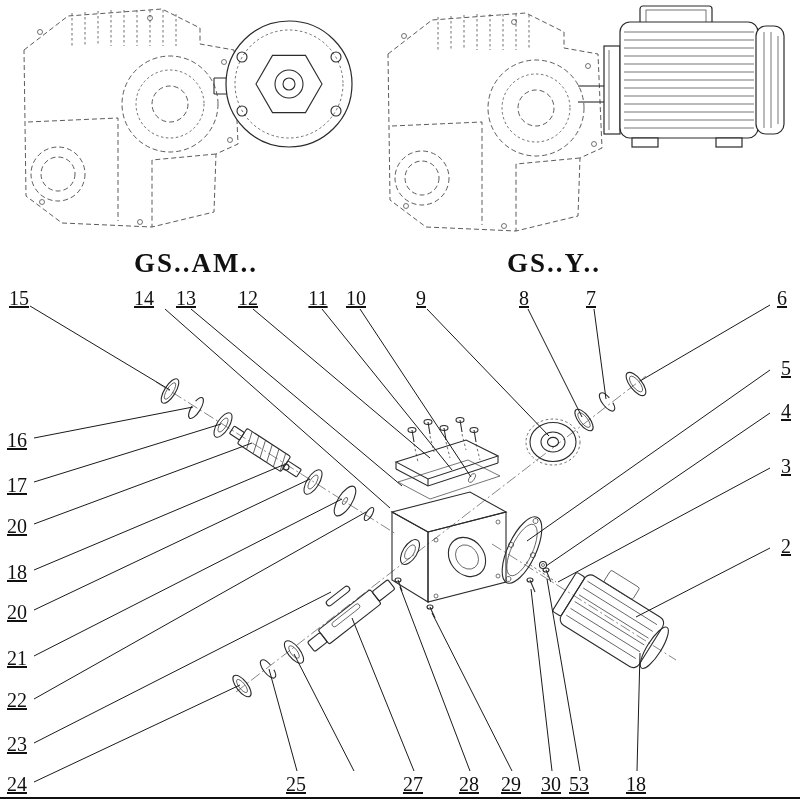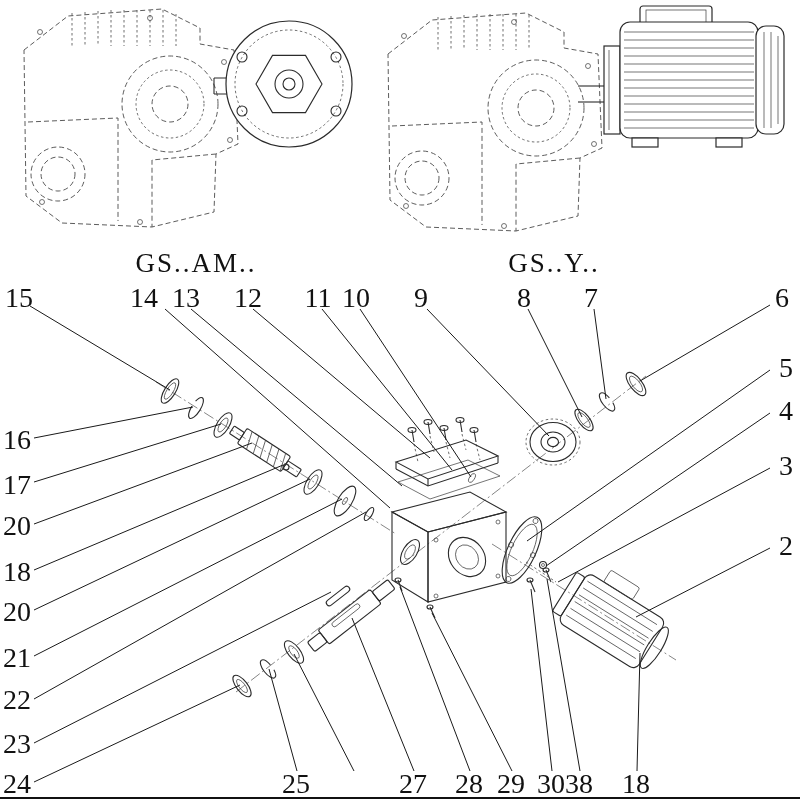--- a/index.html
+++ b/index.html
@@ -6,23 +6,23 @@
   .canvas{position:relative;width:800px;height:800px;background:#fff;overflow:hidden;
           font-family:"Liberation Serif", serif;color:#111;}
   svg.art{position:absolute;left:0;top:0;}
   .ln{stroke:#2b2b2b;fill:none;stroke-width:1.1;}
   .lnthin{stroke:#3a3a3a;fill:none;stroke-width:0.7;}
   .dash{stroke:#4a4a4a;fill:none;stroke-width:0.9;stroke-dasharray:5 3;}
   .dash2{stroke:#4a4a4a;fill:none;stroke-width:0.8;stroke-dasharray:2.5 2.5;}
   .cl{stroke:#666;fill:none;stroke-width:0.8;stroke-dasharray:11 3 2 3;}
   .solidwhite{fill:#ffffff;stroke:#2b2b2b;stroke-width:1.2;}
   .leader{stroke:#1a1a1a;stroke-width:1;}
-  .assembly-label{position:absolute;transform:translate(-50%,-50%);font-weight:normal;
+  .assembly-label{position:absolute;transform:translate(-50%,-50%);font-weight:bold;
                   font-size:27px;letter-spacing:2px;}
-  .callout{position:absolute;transform:translate(-50%,-50%);font-size:28px;line-height:1;}
+  .callout{position:absolute;transform:translate(-50%,-50%);font-size:20px;line-height:1;text-decoration:underline;}
   .bottom-rule{position:absolute;left:0;bottom:1px;width:800px;height:2px;background:#111;}
 </style>
 </head>
 <body>
 
 <div class="canvas">
 
 <svg class="art" width="800" height="800" viewBox="0 0 800 800">
 
   <g>
@@ -349,18 +349,18 @@
 <div class="callout" style="left:17px;top:658px">21</div>
 <div class="callout" style="left:17px;top:700px">22</div>
 <div class="callout" style="left:17px;top:744px">23</div>
 <div class="callout" style="left:17px;top:784px">24</div>
 <div class="callout" style="left:296px;top:784px">25</div>
 <div class="callout" style="left:353px;top:812px">26</div>
 <div class="callout" style="left:413px;top:784px">27</div>
 <div class="callout" style="left:469px;top:784px">28</div>
 <div class="callout" style="left:511px;top:784px">29</div>
 <div class="callout" style="left:551px;top:784px">30</div>
-<div class="callout" style="left:579px;top:784px">38</div>
+<div class="callout" style="left:579px;top:784px">53</div>
 <div class="callout" style="left:636px;top:784px">18</div>
 
 <div class="bottom-rule"></div>
 
 </div>
 
 </body></html>

